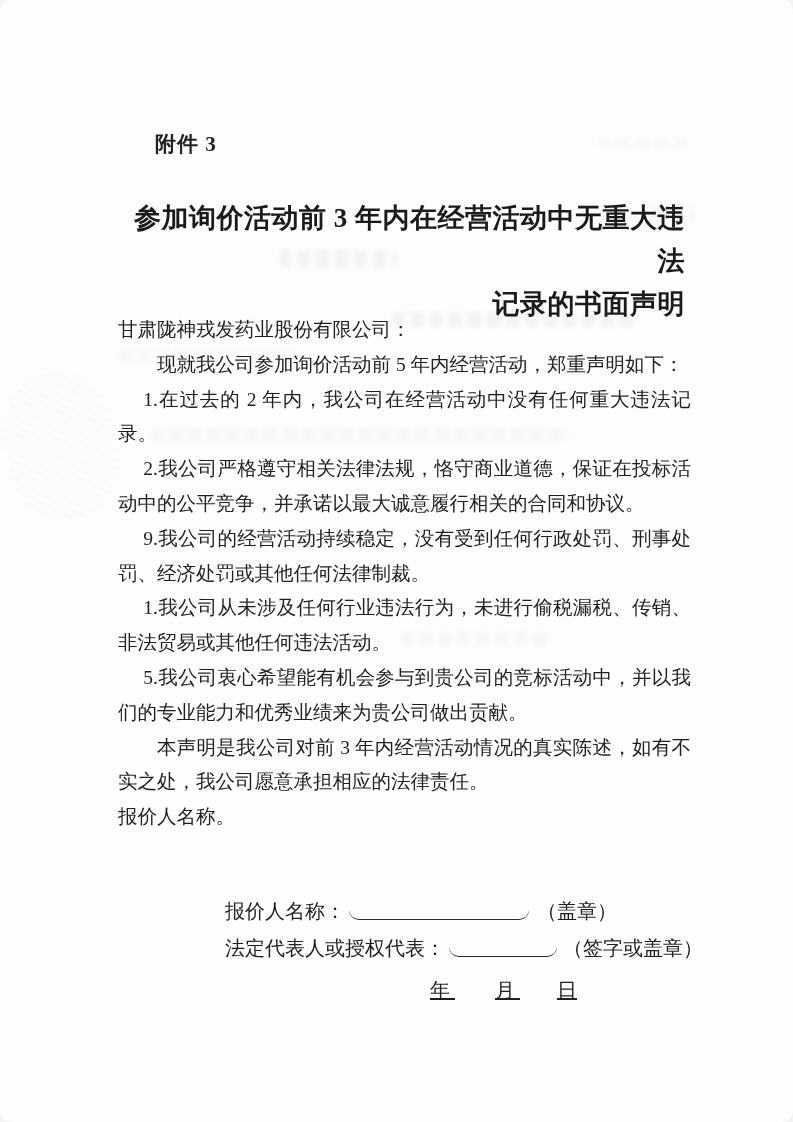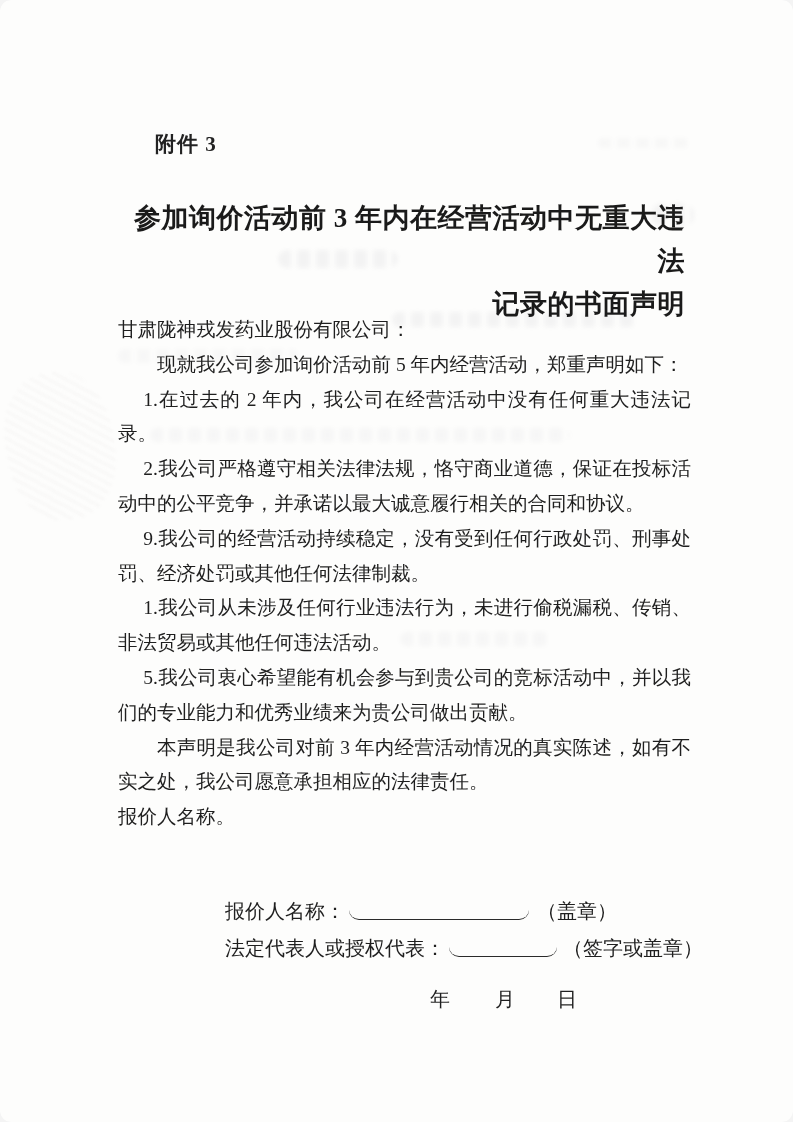--- a/index.html
+++ b/index.html
@@ -62,21 +62,21 @@
   }
   .sig-row { height: 37px; }
   .fill-line {
     display: inline-block;
     border-bottom: 1.6px solid #2a2a2a;
     height: 20px;
     vertical-align: -2px;
   }
   .fill-line.bidder { width: 180px; margin-left: 4px; margin-right: 8px; }
   .fill-line.rep    { width: 108px; margin-left: 4px; margin-right: 6px; }
-  .date-row { margin-top: 14px; }
+  .date-row { margin-top: 5px; text-decoration: underline; }
   .date-y { margin-left: 205px; }
   .date-m { margin-left: 40px; }
   .date-d { margin-left: 37px; }
 
   
   .artifact { position: absolute; pointer-events: none; }
   .smudge-left {
     left: 6px; top: 372px; width: 108px; height: 148px;
     background: repeating-linear-gradient(38deg,
       rgba(150, 138, 138, 0.13) 0 2px, transparent 2px 8px);

